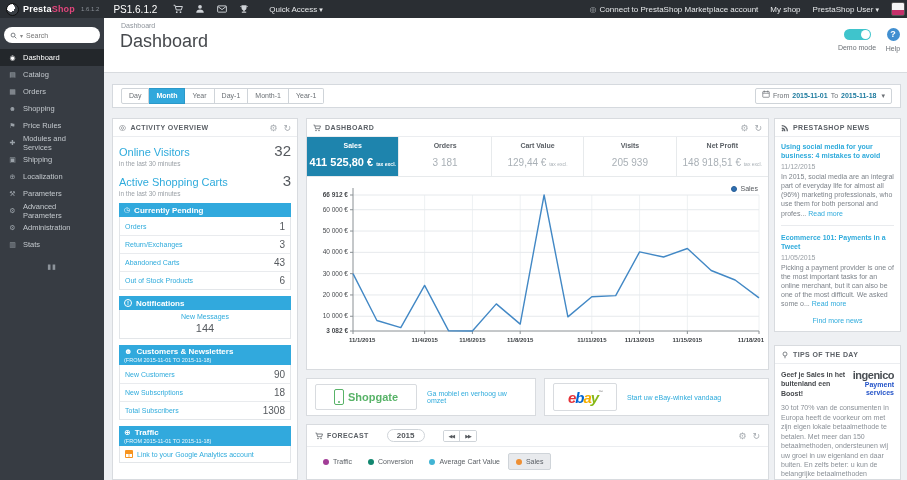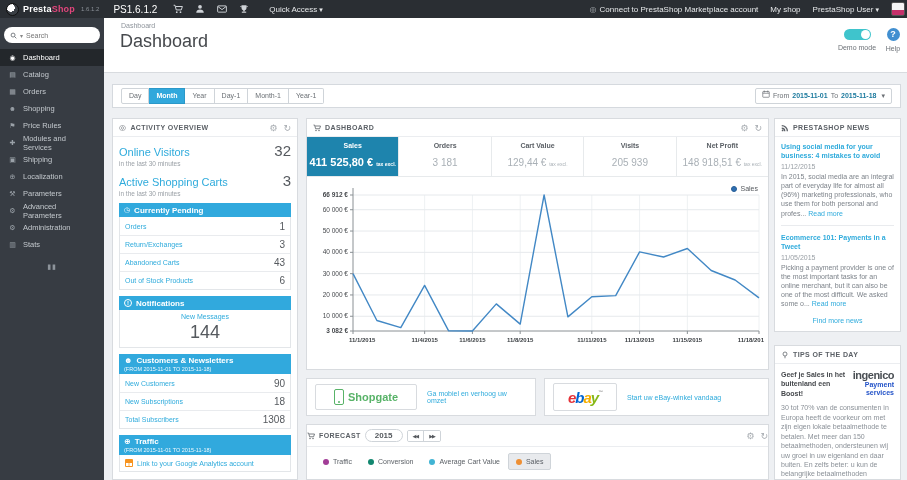--- a/index.html
+++ b/index.html
@@ -94,21 +94,21 @@
   .mini-rows { border:1px solid #e3e6e9; border-top:none;}
   .mrow { height:18px; display:flex; align-items:center; justify-content:space-between;
     padding:0 5px; border-top:1px solid #e9ebee;}
   .mrow:first-child { border-top:none;}
   .mrow-label { font-size:7px; color:#2fabdc; cursor:pointer;}
   .mrow-value { font-size:10px; color:#55595e;}
   .notif-table { border:1px solid #e3e6e9; border-top:none; display:flex;}
   .notif-cell { flex:1; text-align:center; padding:3px 2px 4px;}
   .notif-cell + .notif-cell { border-left:1px solid #e9ebee;}
   .notif-label { font-size:7px; color:#2fabdc; cursor:pointer;}
-  .notif-value { font-size:18px; color:#55595e; margin-top:2px;}
+  .notif-value { font-size:11px; color:#55595e; margin-top:2px;}
   .ga-row { border:1px solid #e3e6e9; border-top:none; height:17px; display:flex; align-items:center; gap:4px; padding:0 5px;}
   .ga-ic { width:8px; height:8px; border-radius:1px; background:#f79420; position:relative; flex:0 0 auto;}
   .ga-ic:after { content:""; position:absolute; left:1px; right:1px; bottom:1px; height:3px;
     background:linear-gradient(90deg,#fff 0 30%,#f79420 30% 36%,#ffd9a8 36% 66%,#f79420 66% 72%,#fff 72% 100%);}
   .ga-link { font-size:7px; color:#2fabdc; cursor:pointer;}
   
   #dashpanel { left:306px; top:118px; width:463px; height:252px;}
   .kpi-row { display:flex; height:40px; border-bottom:1px solid #e7eaec;}
   .kpi { flex:1; text-align:center; padding-top:5px; cursor:pointer; border-left:1px solid #e7eaec;}
   .kpi:first-child { border-left:none;}
@@ -135,21 +135,21 @@
   .sg-phone { width:10px; height:16px; border:1.5px solid #58b368; border-radius:2px; position:relative;}
   .sg-phone:after { content:""; position:absolute; bottom:1px; left:3px; width:2px; height:2px;
     border-radius:50%; background:#58b368;}
   .sg-text { color:#58b368; font-size:11px; font-weight:bold;}
   .ebay-text { font-size:15px; font-weight:bold; letter-spacing:-1px;}
   .eb-e{color:#e53238;} .eb-b{color:#0064d2;} .eb-a{color:#f5af02;} .eb-y{color:#86b817;}
   .eb-tm{ font-size:5px; color:#999; vertical-align:top;}
   .module-link { font-size:7px; color:#2fabdc; cursor:pointer;}
   
   #forecast { left:306px; top:424px; width:463px; height:56px;}
-  .fc-head { height:22px; display:flex; align-items:center; padding:0 0; gap:4px; border-bottom:1px solid #ebedf0;}
+  .fc-head { height:22px; display:flex; align-items:center; padding:0 8px; gap:18px; border-bottom:1px solid #ebedf0;}
   .year-pill { border:1px solid #cfd4d9; border-radius:8px; padding:1px 9px; font-size:8px; font-weight:bold; color:#55595e; cursor:pointer;}
   .fc-nav { display:flex; border:1px solid #cfd4d9; border-radius:2px; overflow:hidden;}
   .fc-nav span { padding:2px 5px; font-size:5px; color:#55595e; letter-spacing:-1px; cursor:pointer; background:#fff;}
   .fc-nav span + span { border-left:1px solid #cfd4d9;}
   .fc-tabs { display:flex; margin:6px 0 0 8px;}
   .fc-tab { display:flex; align-items:center; gap:4px; font-size:7px; color:#5b6066;
     padding:4px 7px; border:1px solid transparent; cursor:pointer;}
   .fc-tab.active { background:#e8eaed; border-color:#cfd4d9; border-radius:2px;}
   .dot { width:6px; height:6px; border-radius:50%;}
   .dot-traffic{ background:#a23d97;} .dot-conversion{ background:#12876f;}

